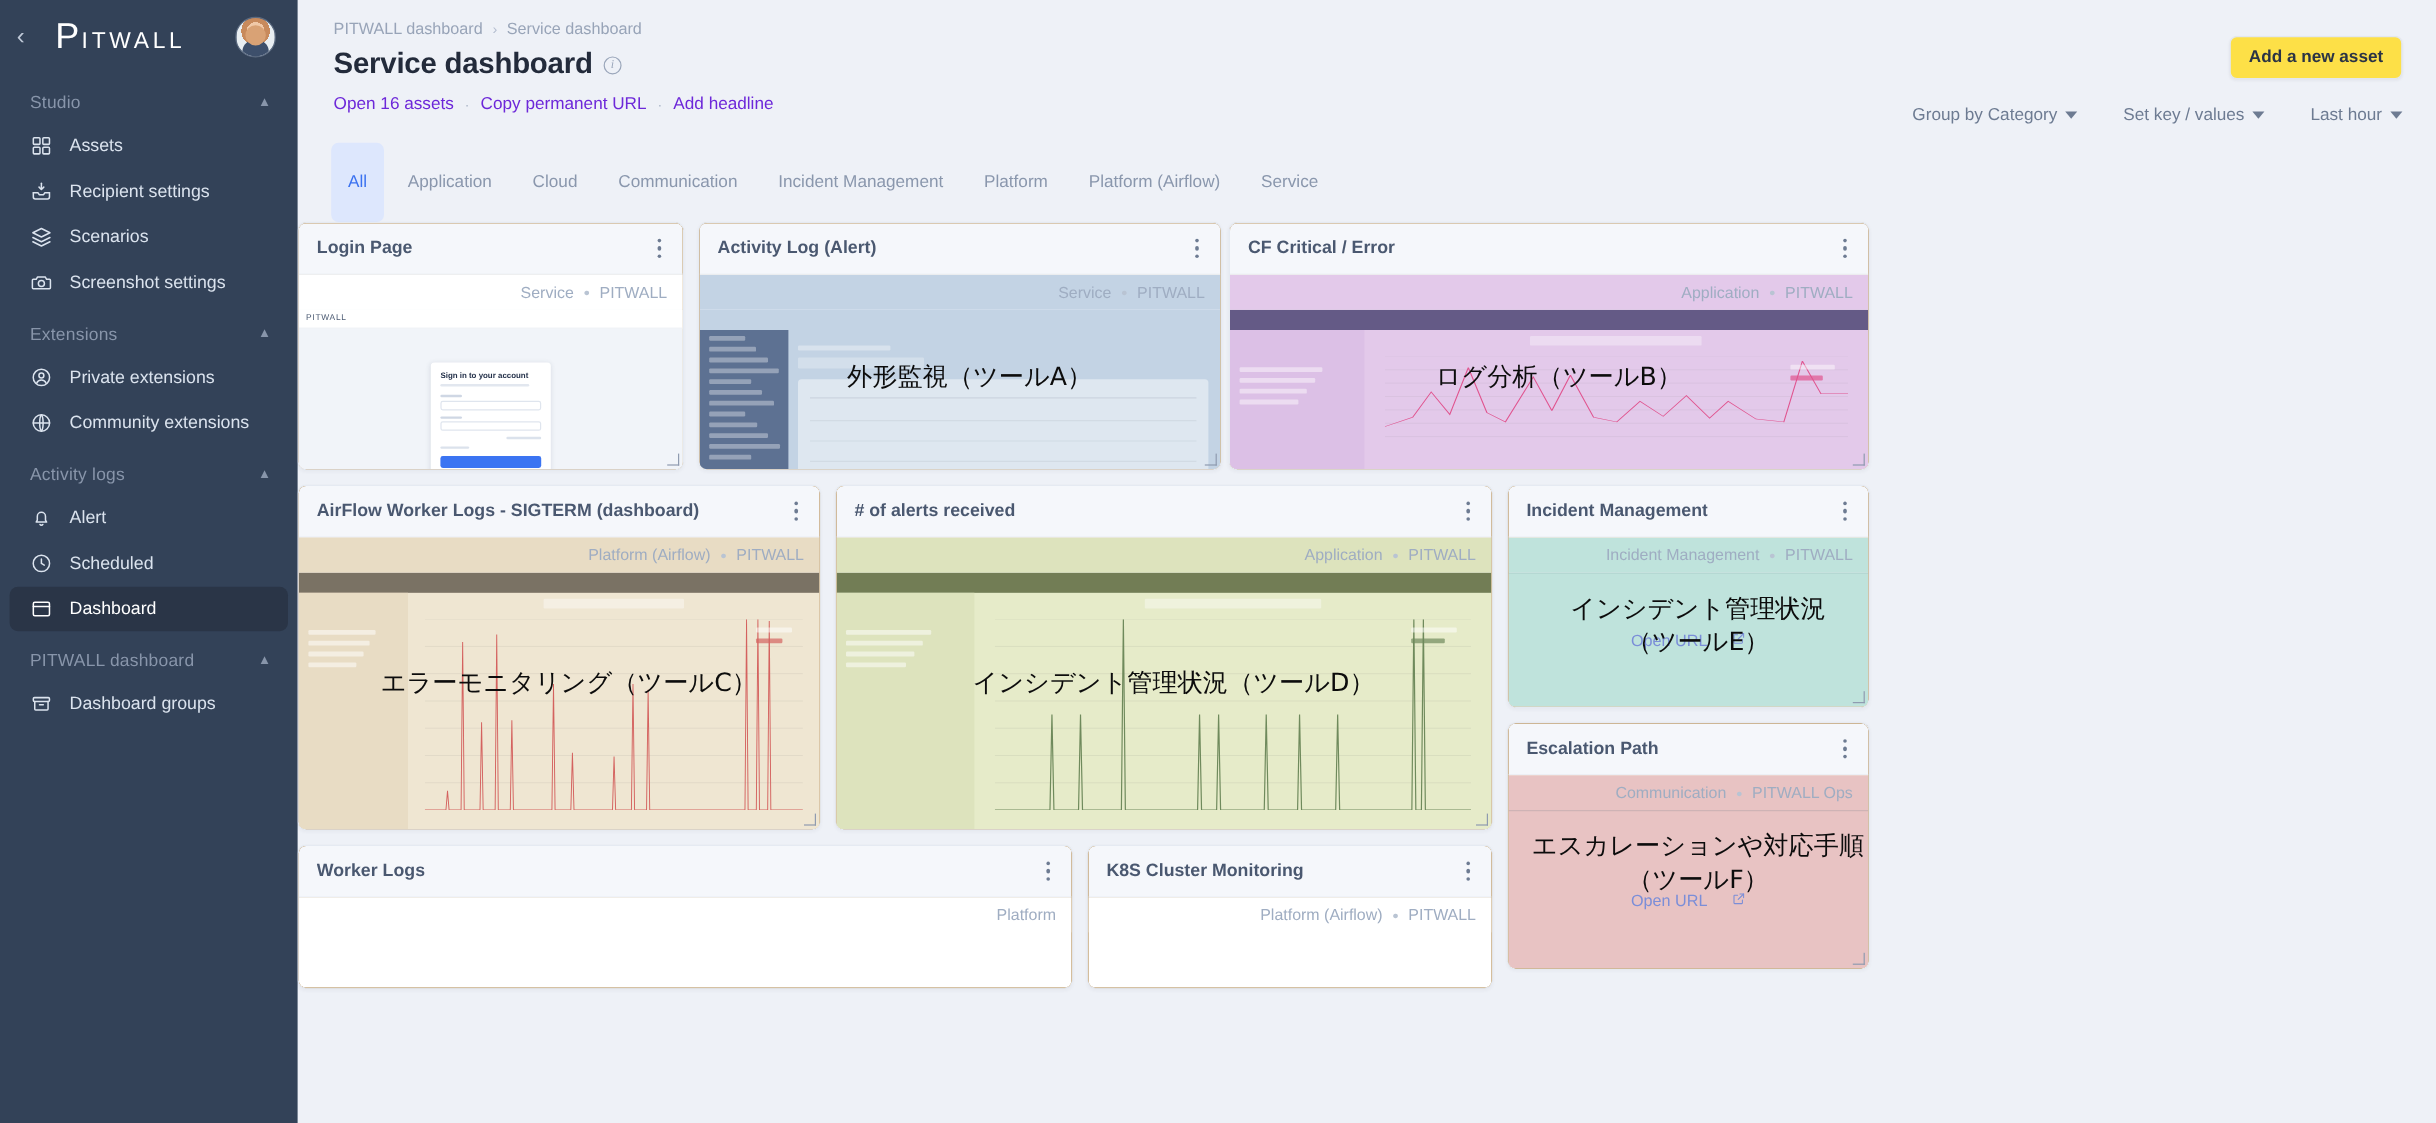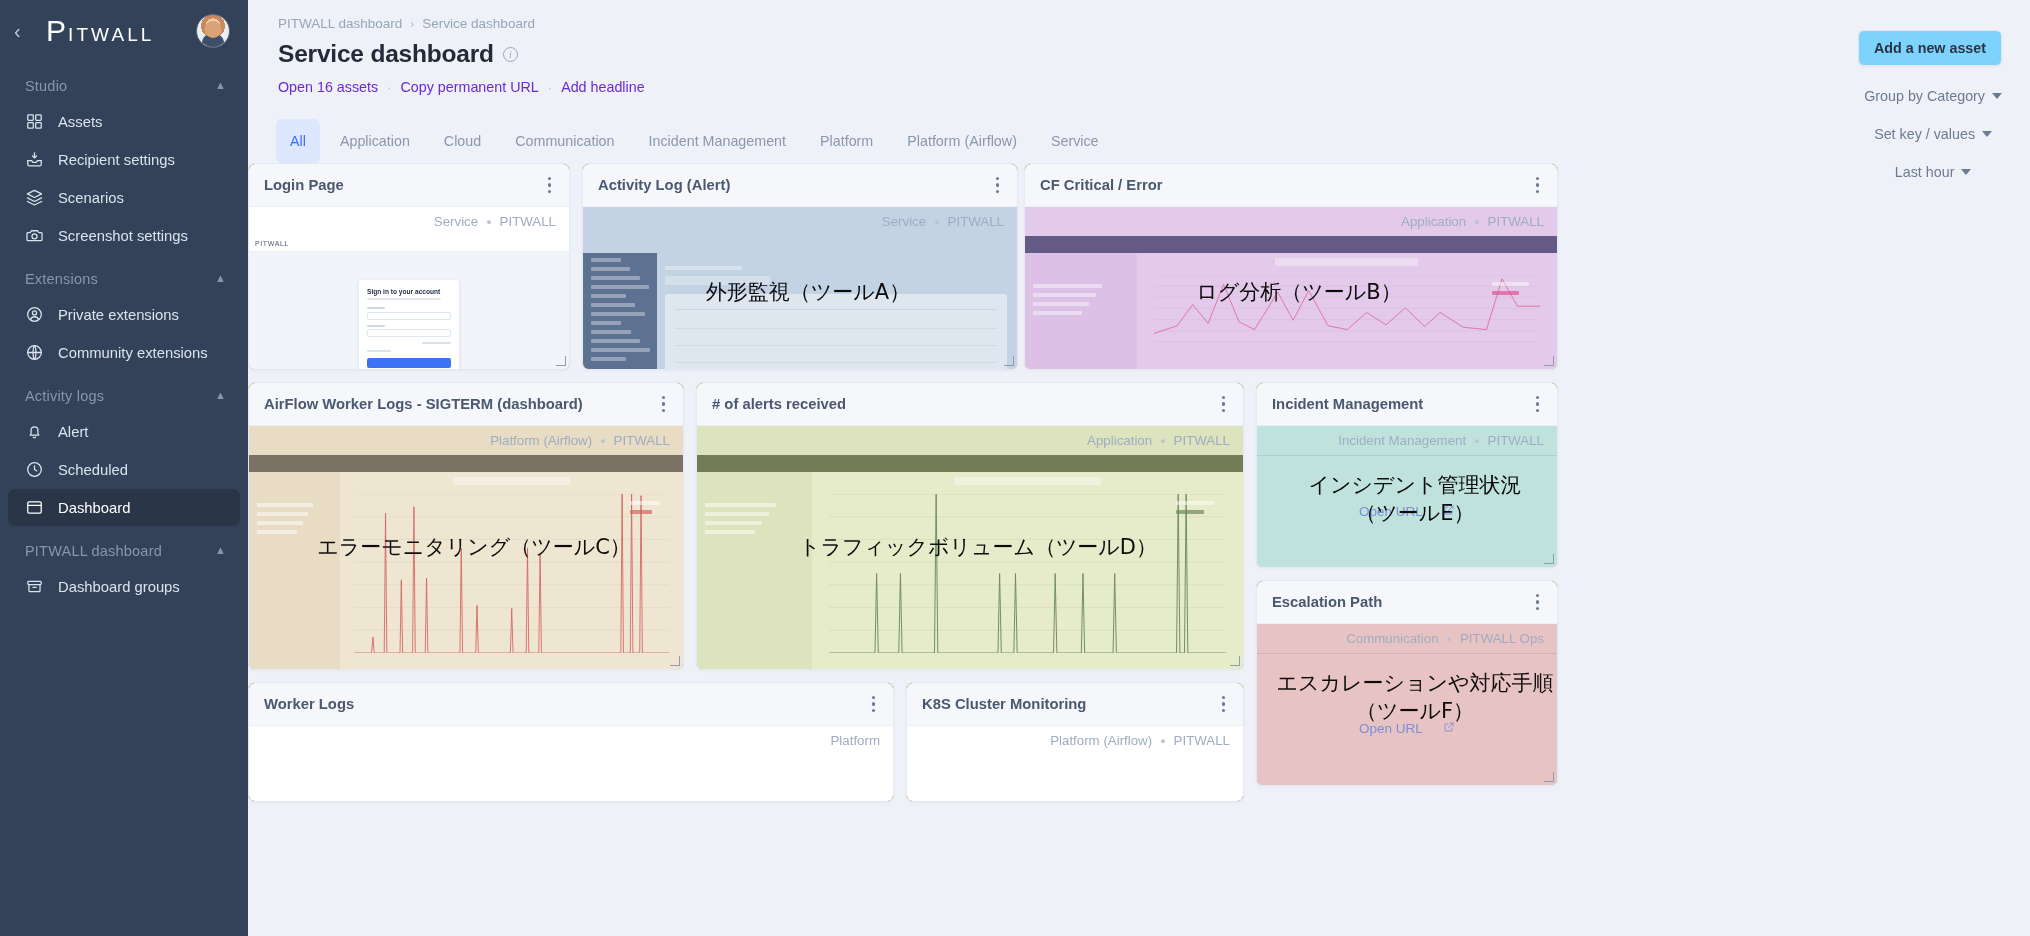--- a/index.html
+++ b/index.html
@@ -86,35 +86,35 @@
     width: 15px; height: 15px; border-radius: 50%; border: 1.3px solid #9aa6ba;
     color: #9aa6ba; font-size: 10px; line-height: 13px; text-align: center;
     font-family: "Liberation Serif", serif; font-style: italic; cursor: pointer;
   }
   .sub-actions { margin-top: 11px; font-size: 14.3px; color: #8d9ab0; display: flex; align-items: center; gap: 9px; }
   .sub-actions a { color: #6d28d9; text-decoration: none; cursor: pointer; }
   .sub-actions .dot { color: #b1bbcb; font-size: 13px; }
 
   .add-asset {
     position: absolute; right: 28px; top: 30px;
-    background: #7dd3fc; border: 1px solid #e2e7ef; border-radius: 6px;
+    background: #fde047; border: 1px solid #e2e7ef; border-radius: 6px;
     padding: 9px 15px; font-size: 14.3px; font-weight: bold; color: #2b3445;
     box-shadow: 0 1px 2px rgba(30,40,60,.05); cursor: pointer;
   }
   .right-filters {
     position: absolute; right: 28px; top: 88px;
-    display: flex; align-items: center; gap: 22px;
-    font-size: 14.3px; color: #6d7b92; flex-direction: column;
+    display: flex; align-items: center; gap: 38px;
+    font-size: 14.3px; color: #6d7b92;
   }
   .filter { display: flex; align-items: center; gap: 7px; cursor: pointer; white-space: nowrap; }
   .caret { width: 0; height: 0; border-left: 5px solid transparent; border-right: 5px solid transparent; border-top: 6px solid #6d7b92; }
 
   .tabs { display: flex; align-items: center; gap: 6px; padding: 24px 28px 0 28px; }
   .tab {
-    font-size: 14.3px; color: #8a97ad; padding: 14px 14px; border-radius: 6px; cursor: pointer;
+    font-size: 14.3px; color: #8a97ad; padding: 25px 14px; border-radius: 6px; cursor: pointer;
     white-space: nowrap;
   }
   .tab.active { background: #dde7fd; color: #3b72f0; font-weight: normal; }
 
   
   .grid { position: relative; padding: 19px 28px 0 28px; }
   .card {
     position: absolute; background: #a16207; border: 1px solid #e5eaf2; border-radius: 7px;
     box-shadow: 0 1px 3px rgba(40,55,80,.045); overflow: hidden; display: flex; flex-direction: column;
   }
@@ -581,21 +581,21 @@
                     <div class="mini-row" style="background:#6f8a5c;width:40%;opacity:.7"></div>
                   </div>
                 </div>
               </div>
             </div>
             <div class="meta" style="background: rgb(221, 227, 189);">
               <span>Application</span>
               <span class="bullet">●</span>
               <span>PITWALL</span>
             </div>
-            <div class="overlay-text" style="top:44%">トラフィックボリューム（ツールD）</div>
+            <div class="overlay-text" style="top:44%">インシデント管理状況（ツールD）</div>
             <div class="resize-grip"></div>
           </div>
         </div>
         <div class="card" style="left: 1008px; top: 219px; width: 302px; height: 186px;">
           <div class="card-head">
             <div class="card-title">Incident Management</div>
             <div class="kebab">
               <i></i>
               <i></i>
               <i></i>

